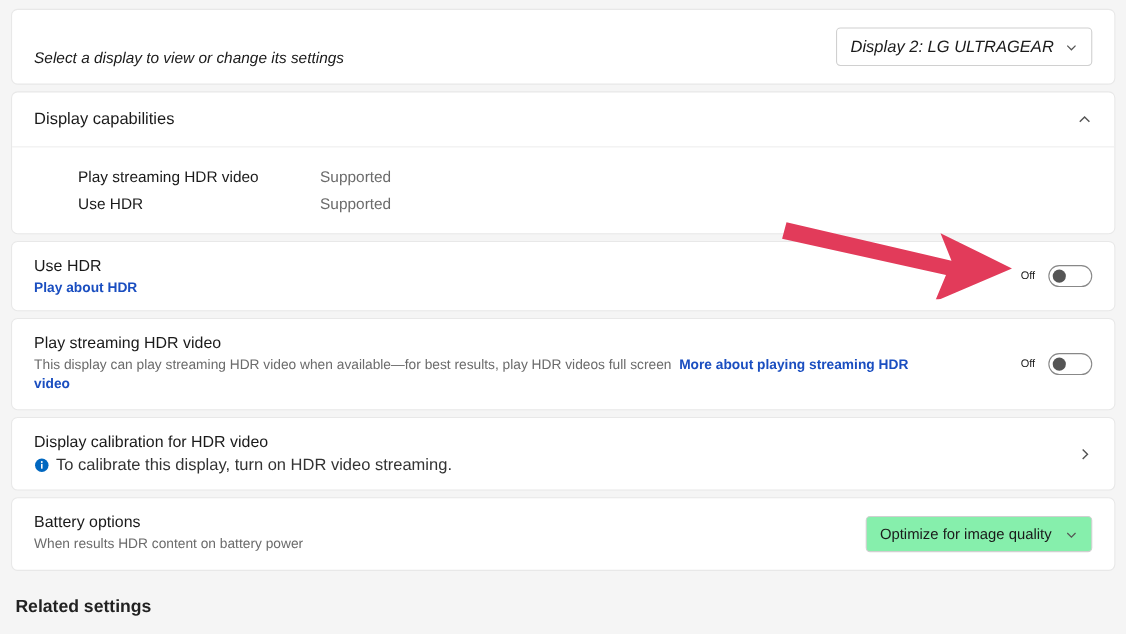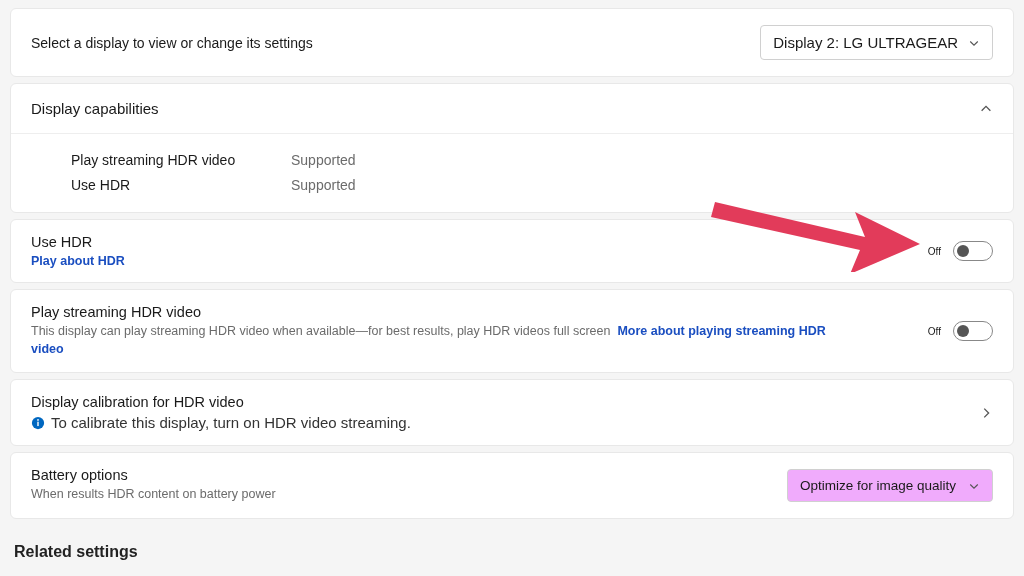--- a/index.html
+++ b/index.html
@@ -9,23 +9,24 @@
   .panel {
     background: #fff;
     border: 1px solid #e8e8e8;
     border-radius: 6px;
     margin-bottom: 6px;
   }
 
   
   .select-display {
     display: flex;
-    align-items: center;
+    align-items: flex-end;
     justify-content: space-between;
     padding: 16px 20px;
+    font-style: italic;
   }
   .select-display-text { font-size: 14px; color: #1a1a1a; }
   .display-dropdown {
     display: flex; align-items: center; gap: 10px;
     border: 1px solid #d0d0d0; border-radius: 4px;
     padding: 8px 12px; font-size: 15px; background: #fff;
     cursor: pointer;
   }
   .chev { width: 12px; height: 12px; display:inline-block; }
   .chev svg { width:100%; height:100%; display:block; }
@@ -62,21 +63,21 @@
     position:absolute; left:3px; top:3px; width:12px; height:12px;
     border-radius:50%; background:#555;
   }
 
   .info-row { display:flex; align-items:center; gap:6px; font-size:15px; color:#333; margin-top:4px; }
   .info-icon { width:14px; height:14px; }
 
   .value-dropdown {
     display:flex; align-items:center; gap:12px;
     border:1px solid #d0d0d0; border-radius:4px;
-    padding:8px 12px; font-size:13.5px; background:#f0abfc; cursor:pointer;
+    padding:8px 12px; font-size:13.5px; background:#86efac; cursor:pointer;
   }
 
   .chev-right { width:14px; height:14px; }
   .chev-up { width:14px; height:14px; }
 
   .related { padding: 18px 4px 0 4px; font-size:16px; font-weight:600; color:#222; }
 
   
   .arrow-overlay {
     position:absolute; left:705px; top:182px; width:220px; height:90px;

